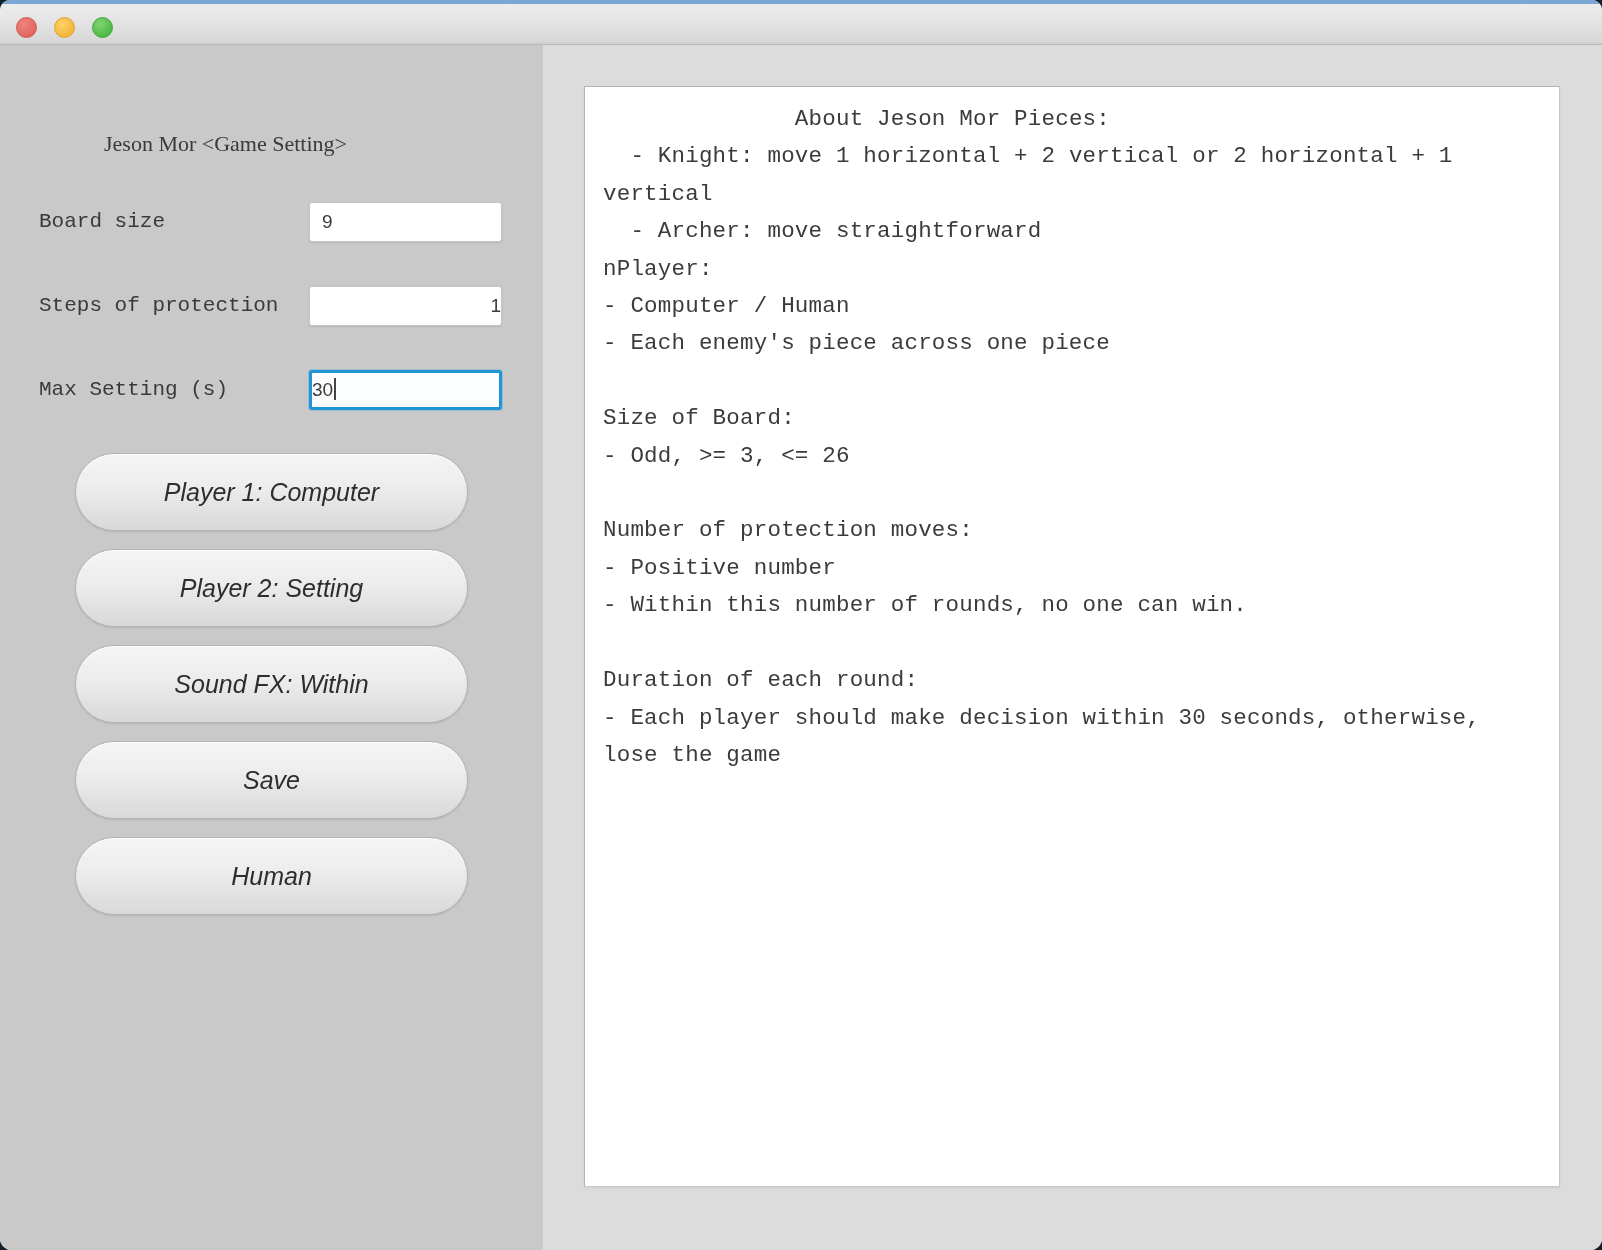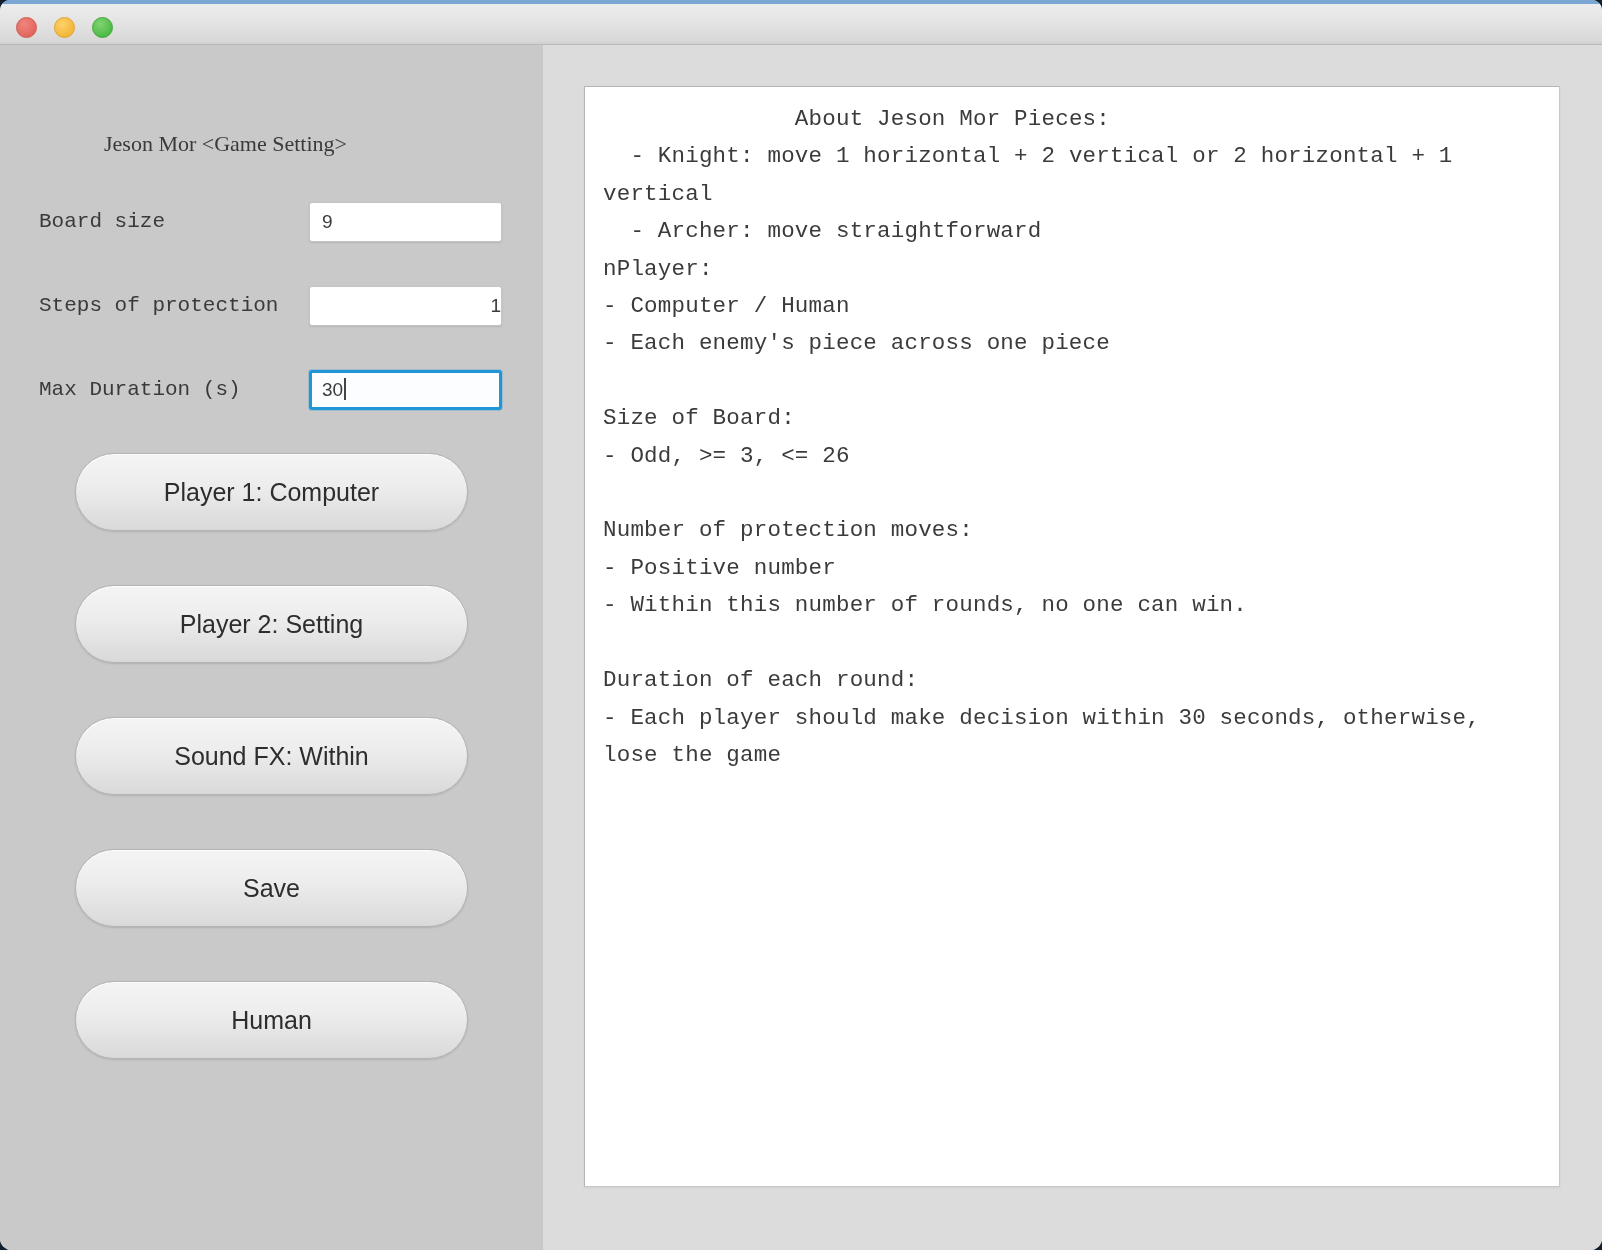--- a/index.html
+++ b/index.html
@@ -114,21 +114,21 @@
     font-size: 19px;
     color: #3b3b3b;
     padding: 0 0 0 12px;
     line-height: 38px;
     outline: none;
   }
   .field-input.focused {
     border: 3px solid #2196d6;
     background: #fbfdff;
     box-shadow: 0 0 0 1px rgba(33,150,214,0.25);
-    padding-left: 10px;
+    padding-left: 0;
     line-height: 34px;
   }
   .caret {
     display: inline-block;
     width: 2px;
     height: 22px;
     background: #444;
     vertical-align: -4px;
     margin-left: 1px;
   }
@@ -140,34 +140,35 @@
   
   #button-stack {
     position: absolute;
     left: 75px;
     top: 408px;
     width: 393px;
   }
   .aqua-button {
     width: 393px;
     height: 78px;
-    margin-bottom: 54px;
+    margin-bottom: 18px;
     border-radius: 39px;
     border: 1px solid #b4b4b4;
     background: linear-gradient(to bottom, #f4f4f4 0%, #ededed 42%, #e3e3e3 70%, #d9d9d9 100%);
     box-shadow: 0 1px 2px rgba(0,0,0,0.13), inset 0 1px 0 rgba(255,255,255,0.85);
     font-family: "Liberation Sans", sans-serif;
     font-size: 25px;
     color: #2d2d2d;
     display: flex;
     align-items: center;
     justify-content: center;
     box-sizing: border-box;
     cursor: default;
     padding: 0;
+    font-style: italic;
   }
 
   
   #info-box {
     position: absolute;
     left: 41px;
     top: 41px;
     right: 42px;
     bottom: 63px;
     background: #ffffff;
@@ -213,21 +214,21 @@
         <div class="field-label">Board size</div>
         <div class="field-input">9</div>
       </div>
 
       <div class="field-row" id="row-steps">
         <div class="field-label">Steps of protection</div>
         <div class="field-input">1</div>
       </div>
 
       <div class="field-row" id="row-duration">
-        <div class="field-label">Max Duration (s)</div>
+        <div class="field-label">Max Setting (s)</div>
         <div class="field-input focused"><span>30</span><span class="caret"></span></div>
       </div>
 
       <div id="button-stack">
         <button class="aqua-button">Player 1: Computer</button>
         <button class="aqua-button">Player 2: Setting</button>
         <button class="aqua-button">Sound FX: Within</button>
         <button class="aqua-button">Save</button>
         <button class="aqua-button">Human</button>
       </div>

